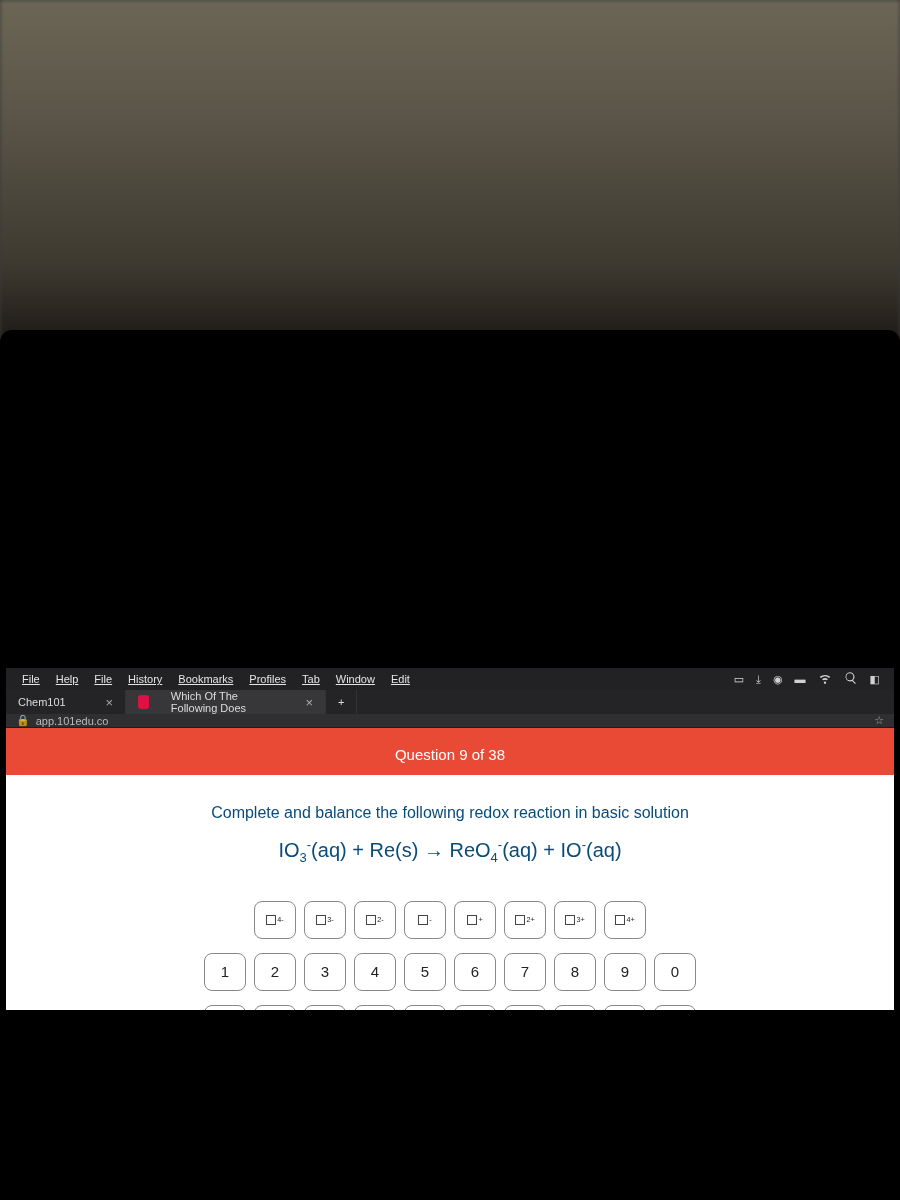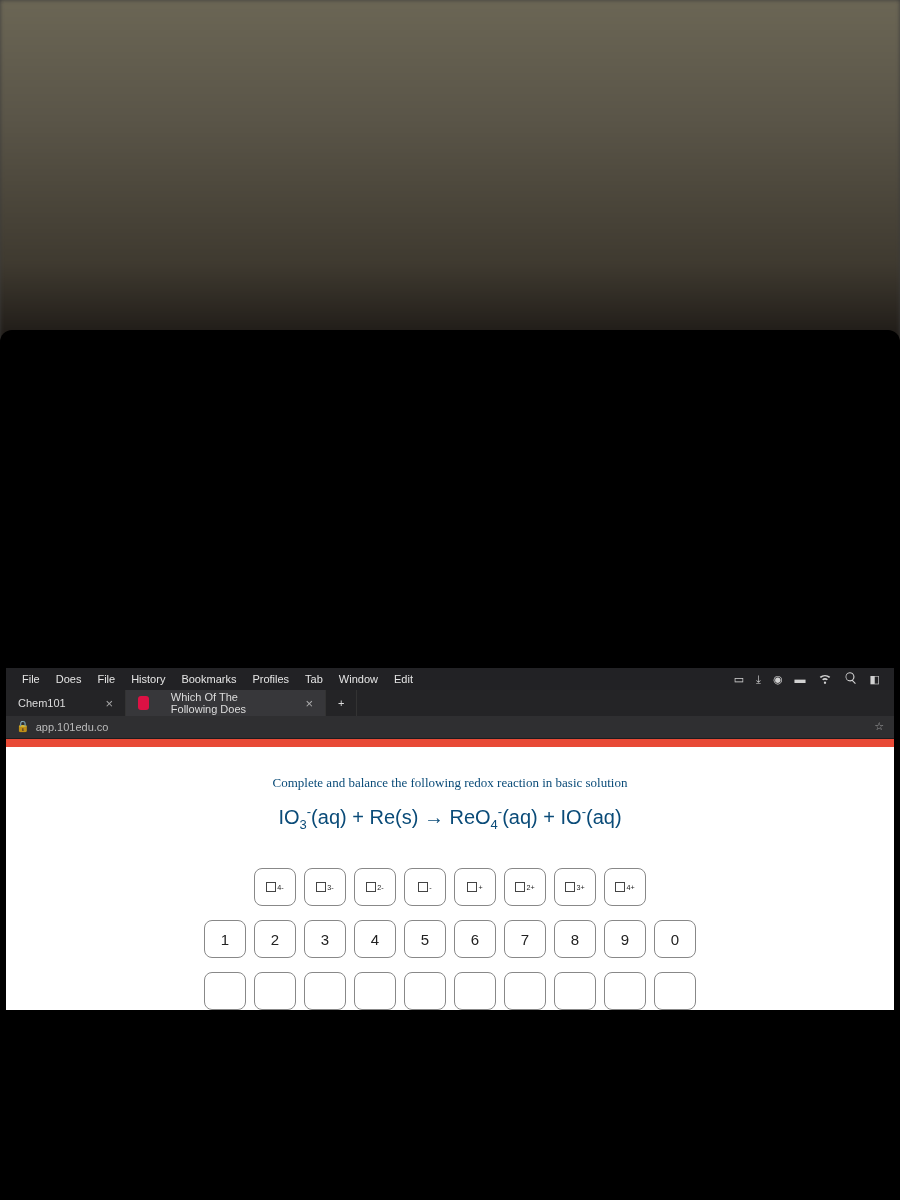--- a/index.html
+++ b/index.html
@@ -24,21 +24,21 @@
   }
   
   .menubar {
     position: absolute; top: 338px; left: 6px; right: 6px;
     height: 22px;
     background: rgba(40,40,44,.85);
     display: flex; align-items: center;
     color: #e5e5e5; font-size: 11px;
     padding: 0 8px;
   }
-  .menubar .mitem { padding: 0 8px; cursor: default; }
+  .menubar .mitem { padding: 0 8px; cursor: default; text-decoration: underline; }
   .menubar .spacer { flex: 1; }
   .menubar .ricon { margin: 0 6px; opacity: .9; }
   .menubar svg { width: 14px; height: 14px; fill: #e5e5e5; }
   
   .browser {
     position: absolute; top: 360px; left: 6px; right: 6px; bottom: 190px;
     background: #2b2b2e;
     display: flex; flex-direction: column;
     overflow: hidden;
   }
@@ -68,21 +68,21 @@
   .qtop { height: 8px; background: #e84a36; }
   .qheader {
     background: #e84a36; color: #fff; text-align: center;
     padding: 10px 0 12px; font-size: 15px;
   }
   .content {
     flex: 1; display: flex; flex-direction: column; align-items: center;
     padding-top: 26px;
   }
   .prompt {
-    color: #0a4b78; font-size: 13px; max-width: 660px; text-align: center; line-height: 1.5; font-family: Liberation Serif, serif;
+    color: #0a4b78; font-size: 16px; max-width: 660px; text-align: center; line-height: 1.5;
   }
   .equation {
     color: #0a4b78; font-size: 20px; margin-top: 12px;
   }
   .equation sub { font-size: .65em; vertical-align: sub; }
   .equation sup { font-size: .65em; vertical-align: super; }
   .pad {
     margin-top: 36px;
     display: flex; flex-direction: column; gap: 14px; align-items: center;
   }
@@ -102,21 +102,21 @@
 </style>
 </head>
 <body>
 
 <div class="photo-bg"></div>
 
 <div class="laptop">
 
   <div class="menubar">
     <span class="mitem">File</span>
-    <span class="mitem">Does</span>
+    <span class="mitem">Help</span>
     <span class="mitem">File</span>
     <span class="mitem">History</span>
     <span class="mitem">Bookmarks</span>
     <span class="mitem">Profiles</span>
     <span class="mitem">Tab</span>
     <span class="mitem">Window</span>
     <span class="mitem">Edit</span>
     <span class="spacer"></span>
     <span class="ricon">▭</span>
     <span class="ricon">⤓</span>
@@ -145,20 +145,21 @@
       <div class="tab new">+</div>
     </div>
     <div class="urlbar">
       <span class="lock">🔒</span>
       <span>app.101edu.co</span>
       <span class="star">☆</span>
     </div>
 
     <div class="page">
       <div class="qtop"></div>
+      <div class="qheader">Question 9 of 38</div>
 
       <div class="content">
         <div class="prompt">Complete and balance the following redox reaction in basic solution</div>
         <div class="equation">IO<sub>3</sub><sup>-</sup>(aq) + Re(s) → ReO<sub>4</sub><sup>-</sup>(aq) + IO<sup>-</sup>(aq)</div>
 
         <div class="pad">
 
           <div class="row">
             <button class="key small">
                 <span class="box"></span>

